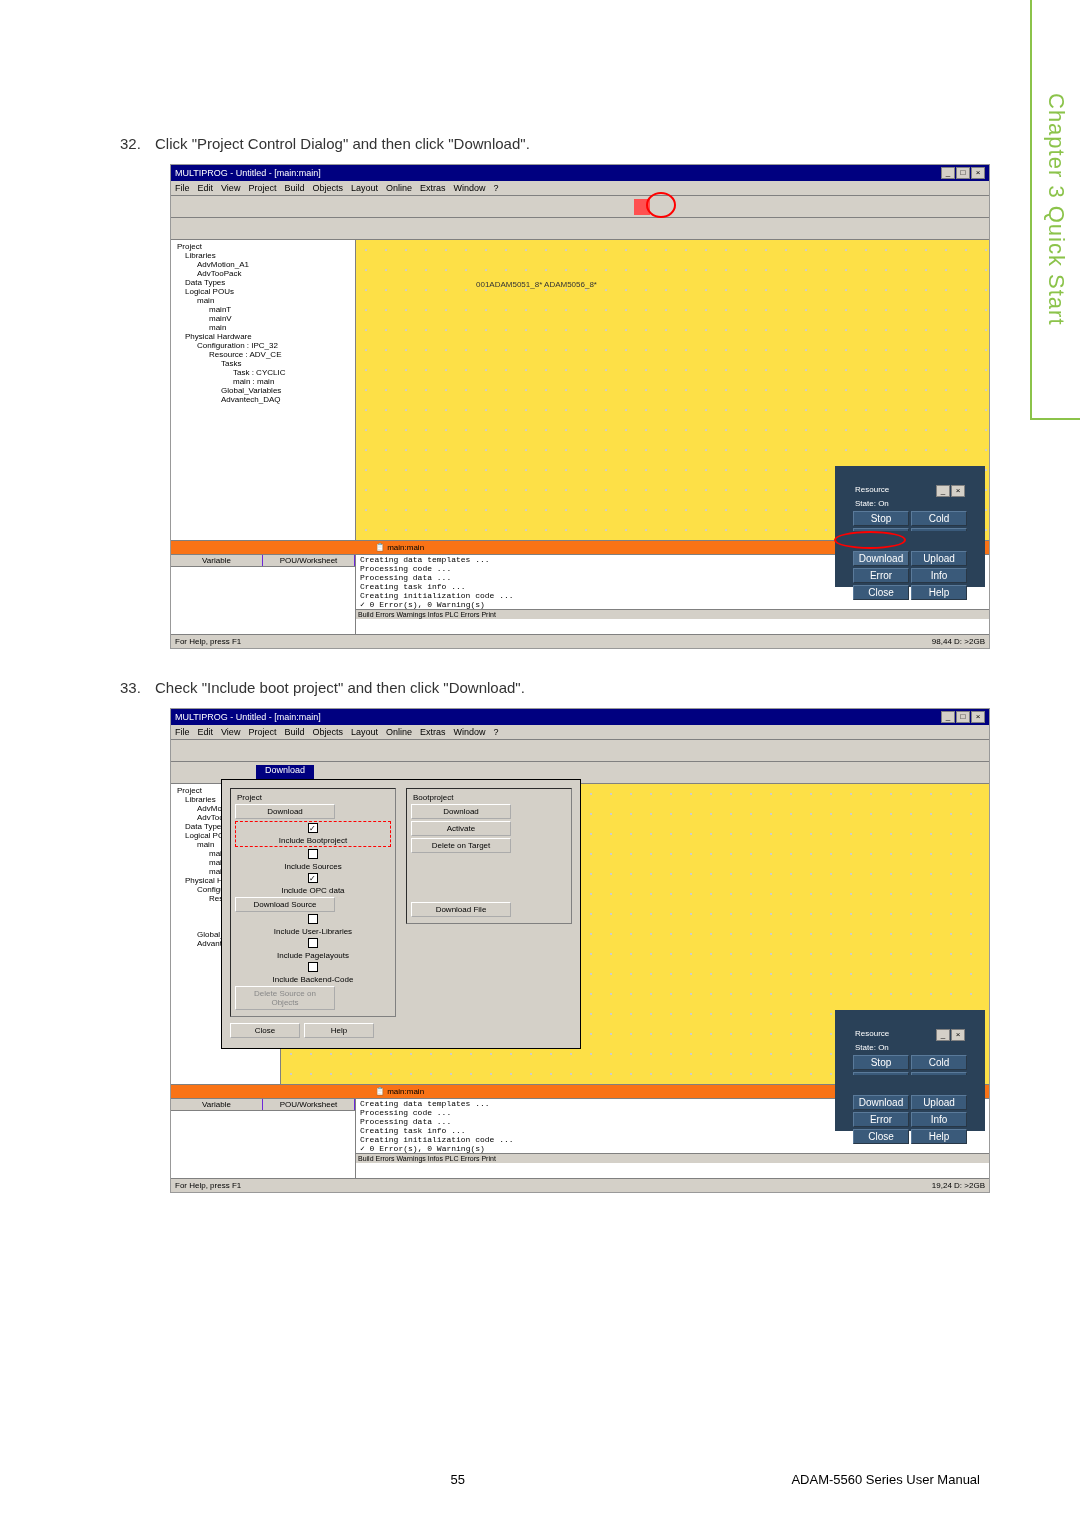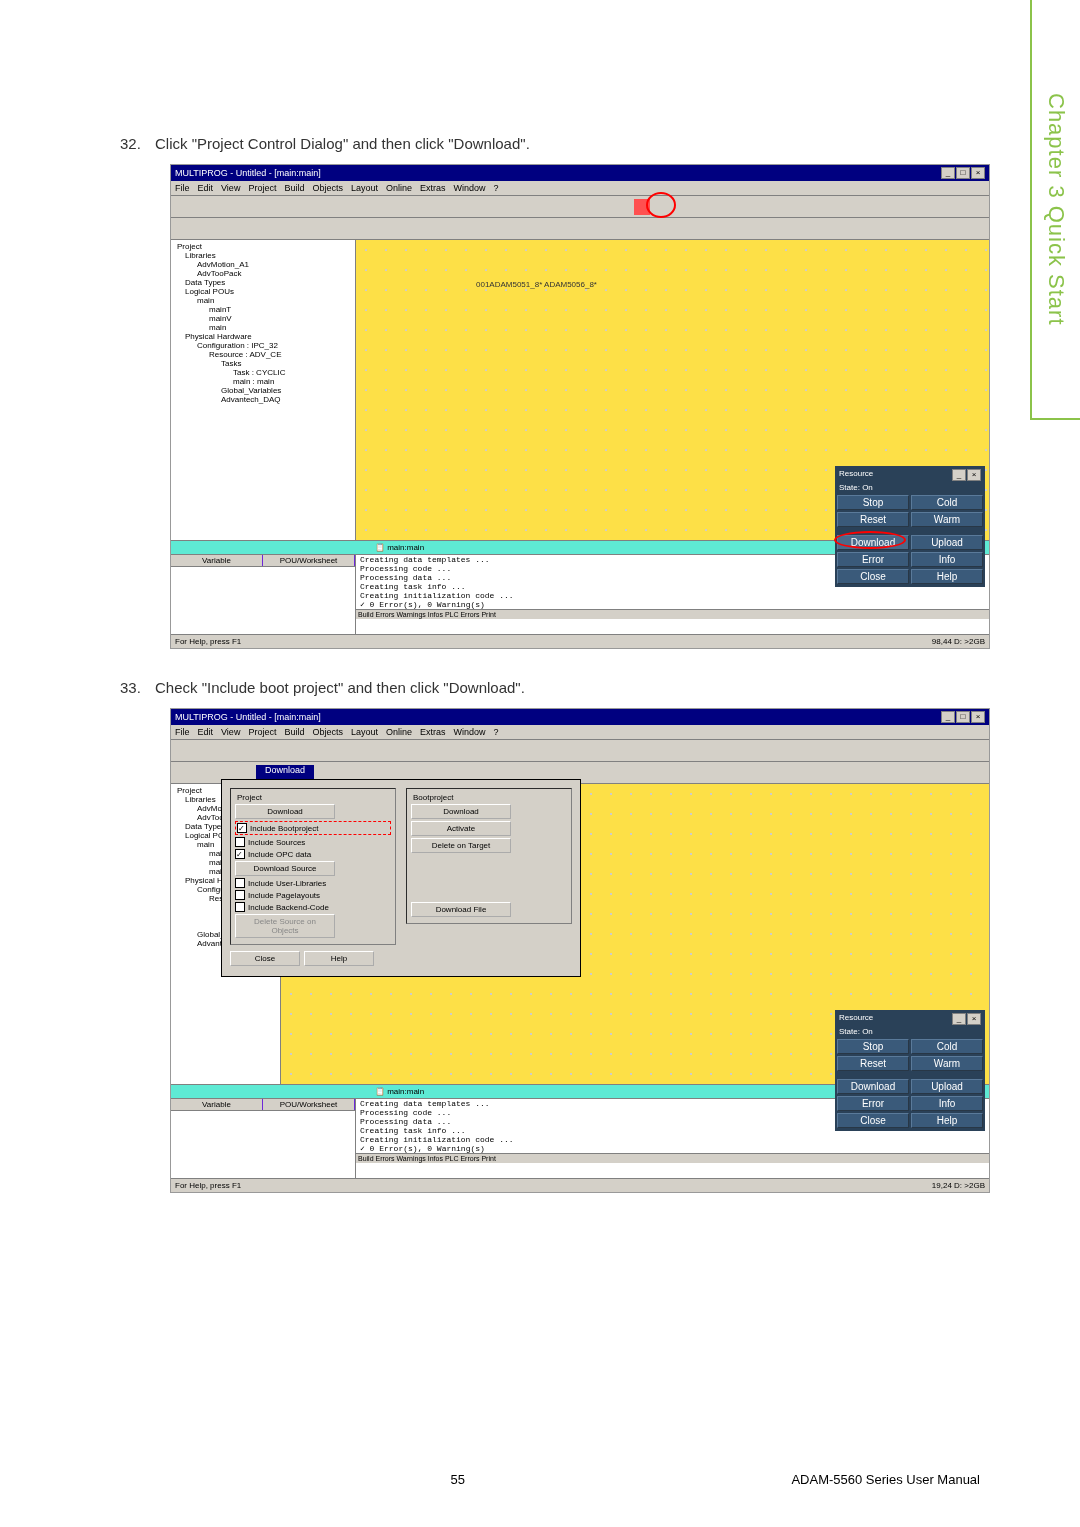--- a/index.html
+++ b/index.html
@@ -23,41 +23,41 @@
   .ss-tree { width: 185px; background: #fff; border-right: 1px solid #808080; font-size: 8px; padding: 2px; overflow: hidden; }
   .tree-item { padding-left: 4px; white-space: nowrap; }
   .tree-l1 { padding-left: 12px; }
   .tree-l2 { padding-left: 24px; }
   .tree-l3 { padding-left: 36px; }
   .tree-l4 { padding-left: 48px; }
   .tree-l5 { padding-left: 60px; }
   .ss-canvas { flex: 1; background: #fde047; position: relative; }
   .canvas-dots { position: absolute; inset: 0; background-image: radial-gradient(circle, #ccc 1px, transparent 1px); background-size: 20px 20px; }
   .canvas-block { position: absolute; top: 40px; left: 120px; font-size: 8px; color: #333; }
-  .resource-panel { position: absolute; right: 4px; bottom: 4px; width: 150px; height: 70px; background: #2a4158; color: #fff; font-size: 8px; padding: 2px; }
+  .resource-panel { position: absolute; right: 4px; bottom: 4px; width: 150px; height: 70px; background: #2a4158; color: #fff; font-size: 8px; padding: 18px; }
   .res-title { background: #2a4158; padding: 1px 2px; display: flex; justify-content: space-between; }
   .res-row { display: flex; gap: 2px; margin-top: 2px; }
   .res-btn { flex: 1; background: #3a5a7a; border: 1px outset #5a7a9a; padding: 1px; text-align: center; font-size: 10px; }
   .res-btn.hl { background: #4a6a8a; }
-  .ss-bottom-tabs { background: #5eead4; border-top: 1px solid #808080; font-size: 8px; padding: 2px 4px; }
+  .ss-bottom-tabs { background: #f97316; border-top: 1px solid #808080; font-size: 8px; padding: 2px 4px; }
   .ss-var-panel { display: flex; height: 80px; background: #fff; border-top: 1px solid #808080; }
   .var-left { width: 185px; border-right: 1px solid #808080; }
   .var-header { display: flex; background: #d4d0c8; font-size: 8px; border-bottom: 1px solid #808080; }
   .var-col { flex: 1; padding: 1px 4px; border-right: 1px solid #6d28d9; text-align: center; }
   .var-right { flex: 1; }
   .output-line { font-size: 8px; font-family: 'Courier New', monospace; padding: 0 4px; }
   .output-tabs { background: #d4d0c8; font-size: 7px; padding: 1px 2px; border-top: 1px solid #808080; }
   .ss-statusbar { background: #d4d0c8; font-size: 8px; padding: 2px 4px; display: flex; justify-content: space-between; border-top: 1px solid #808080; }
   .dialog-overlay { position: absolute; top: 20px; left: 80px; width: 360px; background: #d4d0c8; border: 1px solid #000; }
   .dlg-body { display: flex; gap: 10px; padding: 8px; font-size: 8px; }
   .dlg-col { flex: 1; }
   .fieldset { border: 1px inset #808080; padding: 4px; }
   .fieldset-label { font-size: 8px; margin-top: -9px; background: #d4d0c8; display: inline-block; padding: 0 2px; }
   .dlg-btn { background: #d4d0c8; border: 1px outset #fff; padding: 2px 8px; font-size: 8px; margin: 2px 0; display: block; width: 100px; text-align: center; }
-  .dlg-check { font-size: 8px; margin: 2px 0; display: flex; align-items: center; gap: 3px; }
+  .dlg-check { font-size: 8px; margin: 2px 0; display: flex; align-items: center; gap: 3px; flex-direction: column; }
   .dlg-check.hl { border: 1px dashed red; padding: 1px; }
   .checkbox { width: 10px; height: 10px; background: #fff; border: 1px solid #000; display: inline-block; }
   .checkbox.checked::after { content: "✓"; font-size: 8px; line-height: 8px; }
   .red-ellipse { position: absolute; border: 2px solid red; border-radius: 50%; pointer-events: none; }
   .page-footer { position: absolute; bottom: 40px; left: 0; right: 0; display: flex; justify-content: space-between; padding: 0 100px; font-size: 13px; margin-left: 24px; }
 </style>
 </head>
 <body>
 
 <div class="page">

